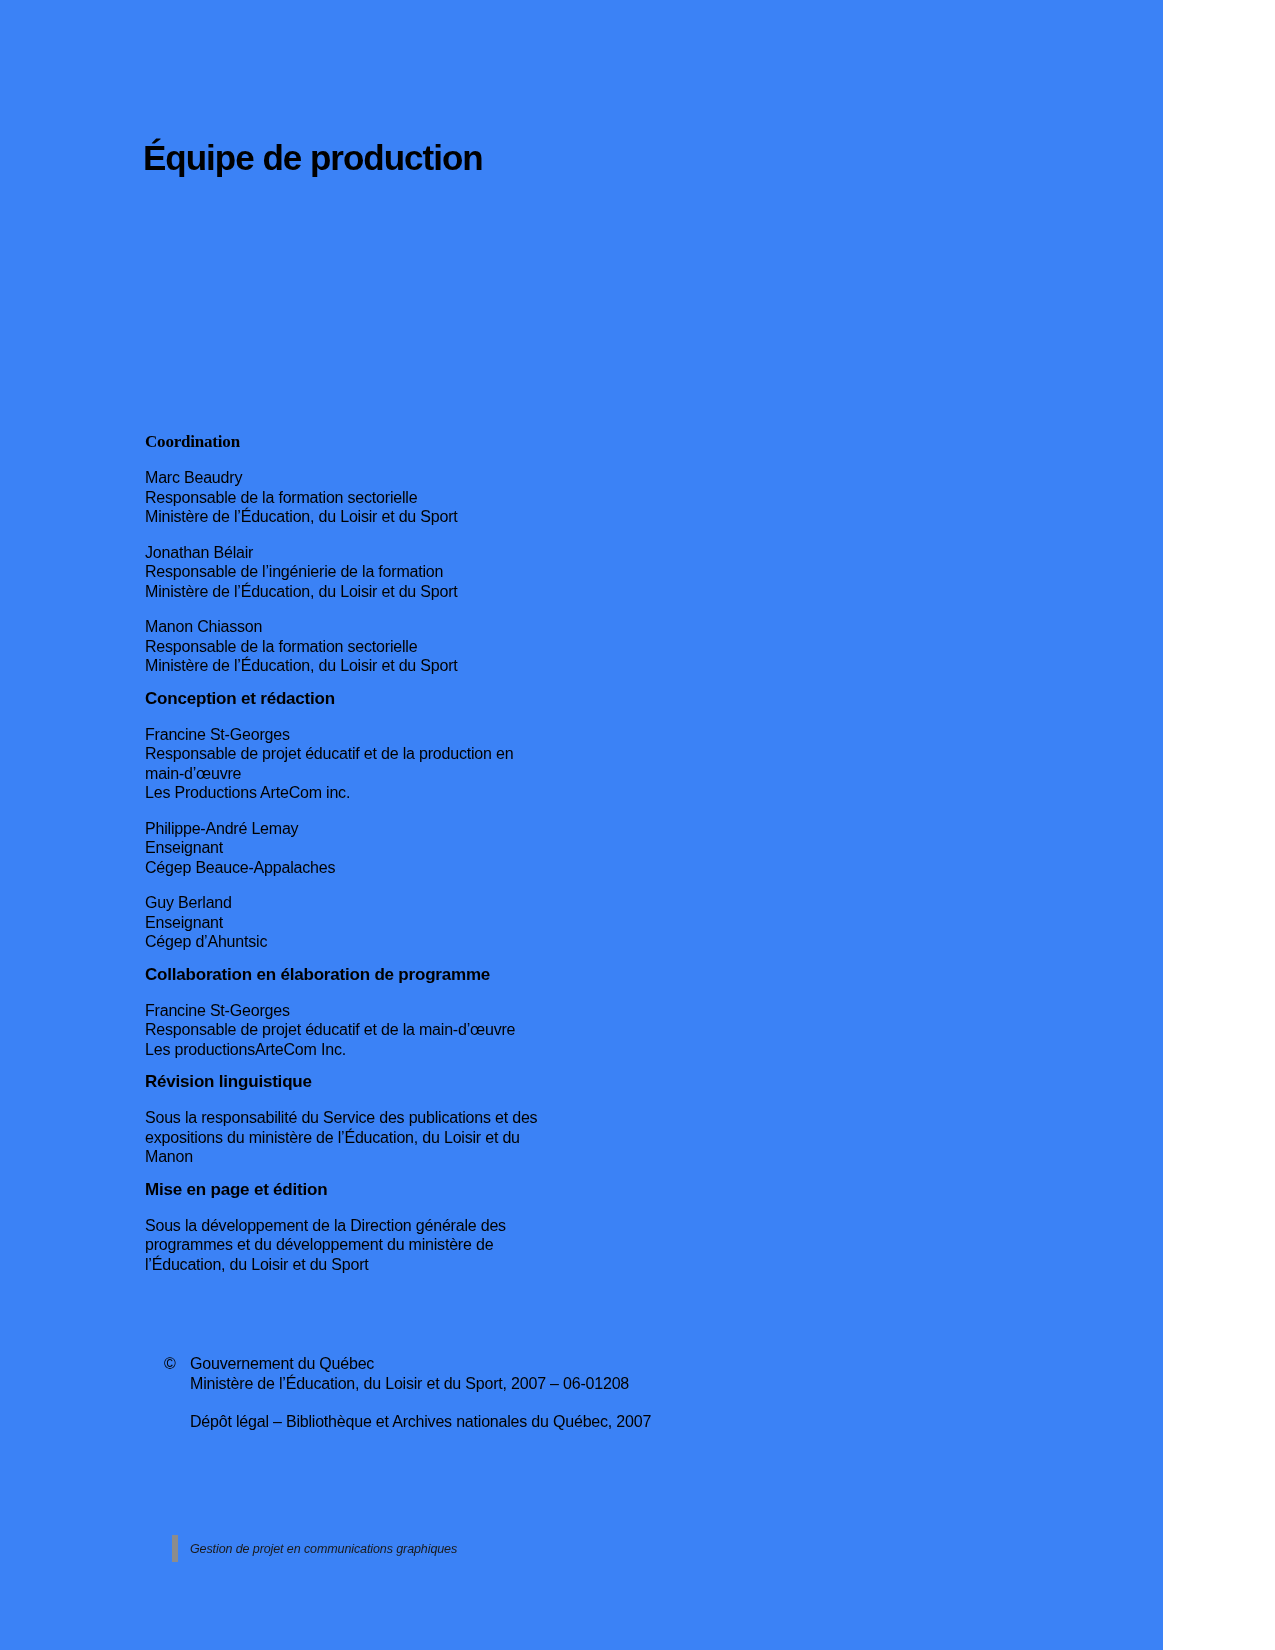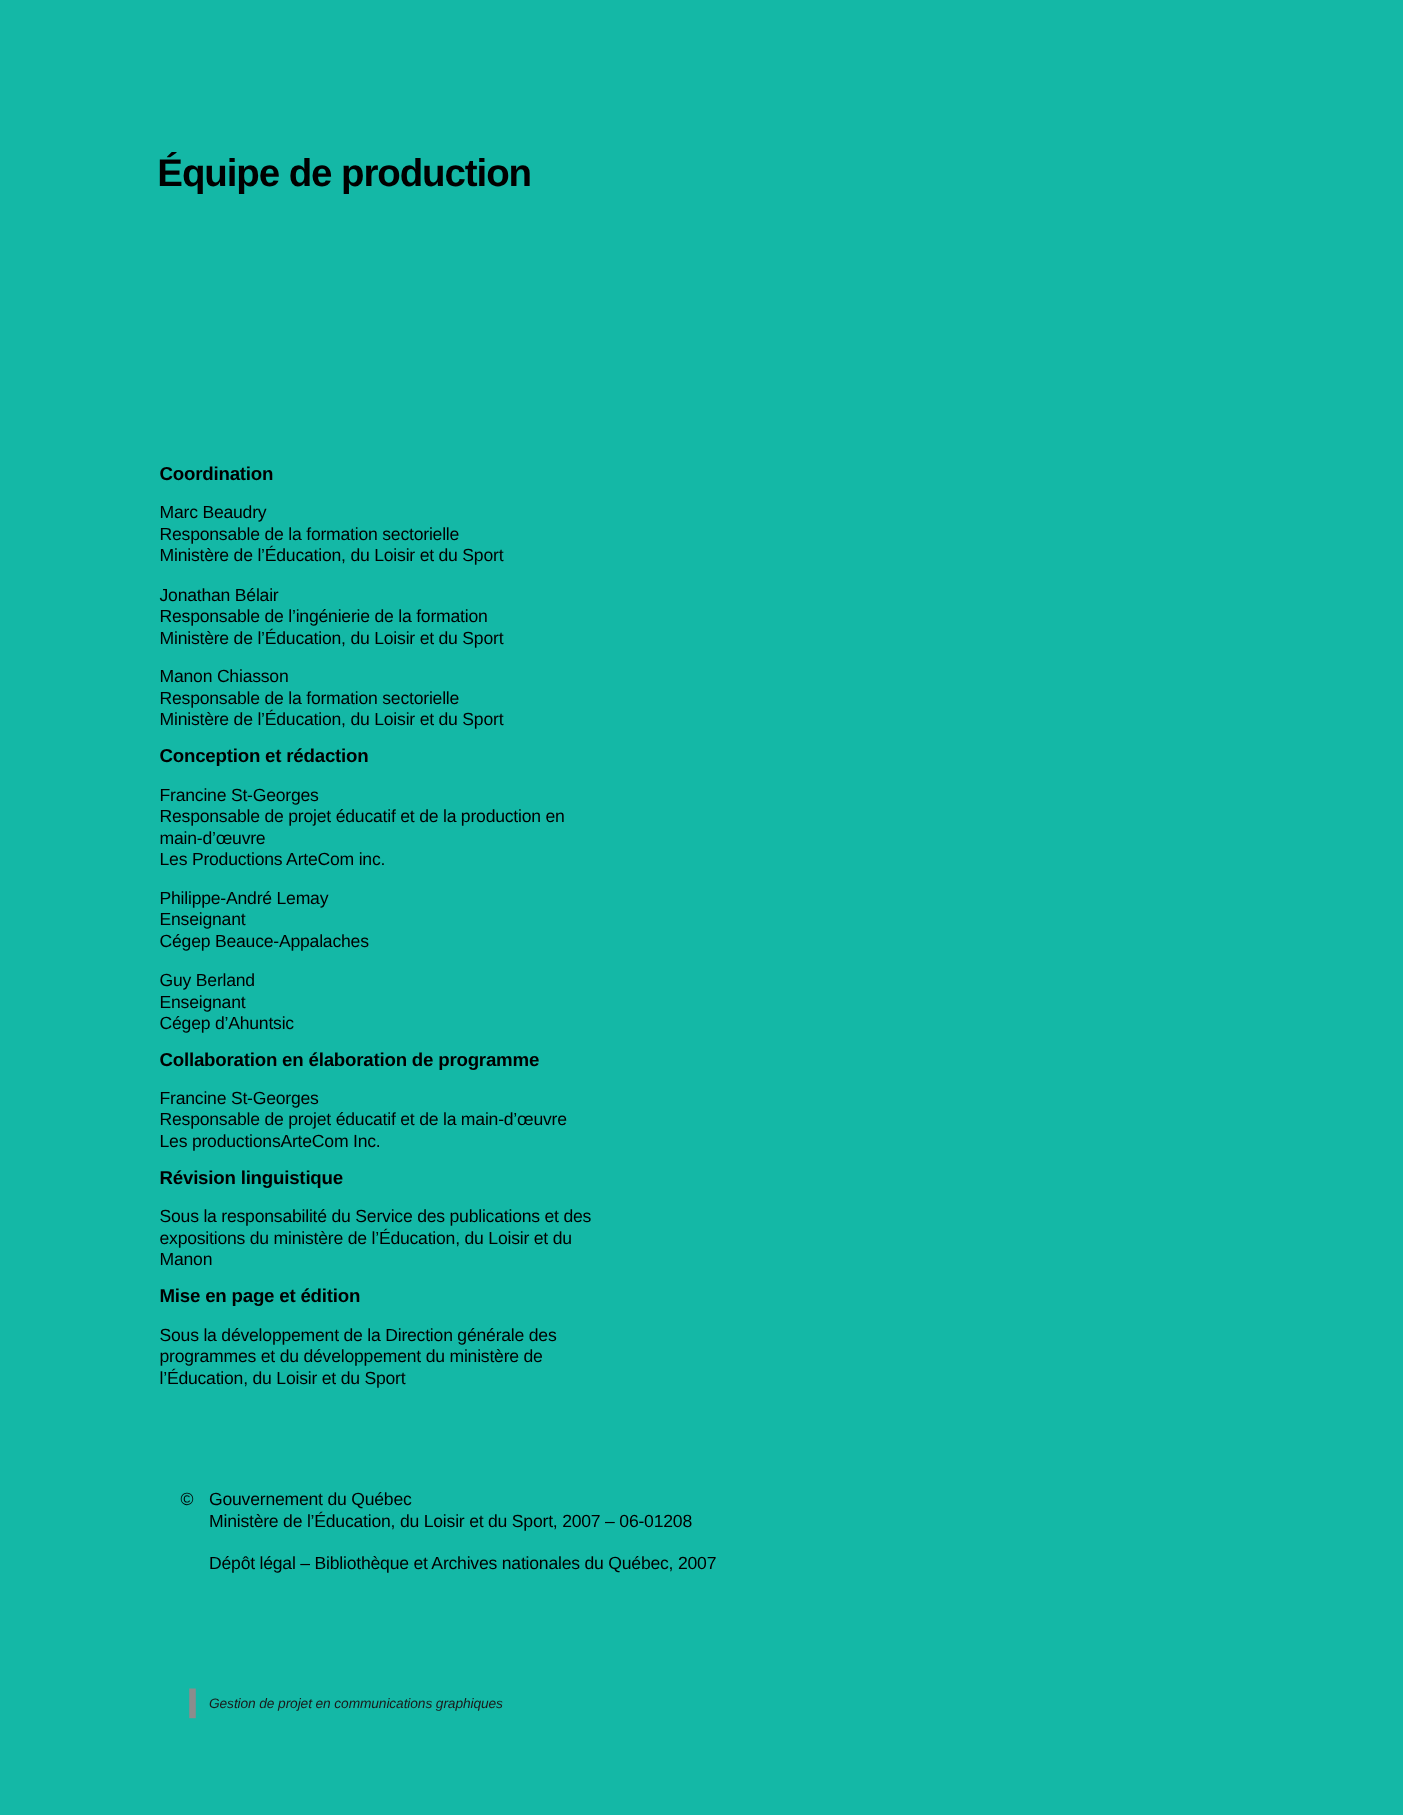--- a/index.html
+++ b/index.html
@@ -2,23 +2,23 @@
 <html lang="fr"><head>
 <meta charset="utf-8">
 <style>
   html, body {
     margin: 0;
     padding: 0;
     background: #ffffff;
   }
   .page {
     position: relative;
-    width: 1275px;
+    width: 1163px;
     height: 1650px;
-    background: #14b8a6;
+    background: #3b82f6;
     font-family: "Liberation Sans", "DejaVu Sans", sans-serif;
     color: #000000;
     overflow: hidden;
   }
   .page-title {
     position: absolute;
     left: 143px;
     top: 138px;
     margin: 0;
     font-size: 35px;
@@ -33,21 +33,22 @@
     width: 412px;
   }
   .section-heading {
     margin: 13px 0 9px 0;
     font-size: 17px;
     font-weight: 700;
     line-height: 20px;
     letter-spacing: -0.2px;
   }
   .section-heading.first {
-    margin-top: 0;
+    margin-top: 11px;
+    font-family: Liberation Serif, serif;
   }
   .credit-entry {
     margin: 16px 0 11px 0;
     padding: 0;
   }
   .credit-line {
     display: block;
     font-size: 16px;
     line-height: 19.5px;
     letter-spacing: -0.2px;

